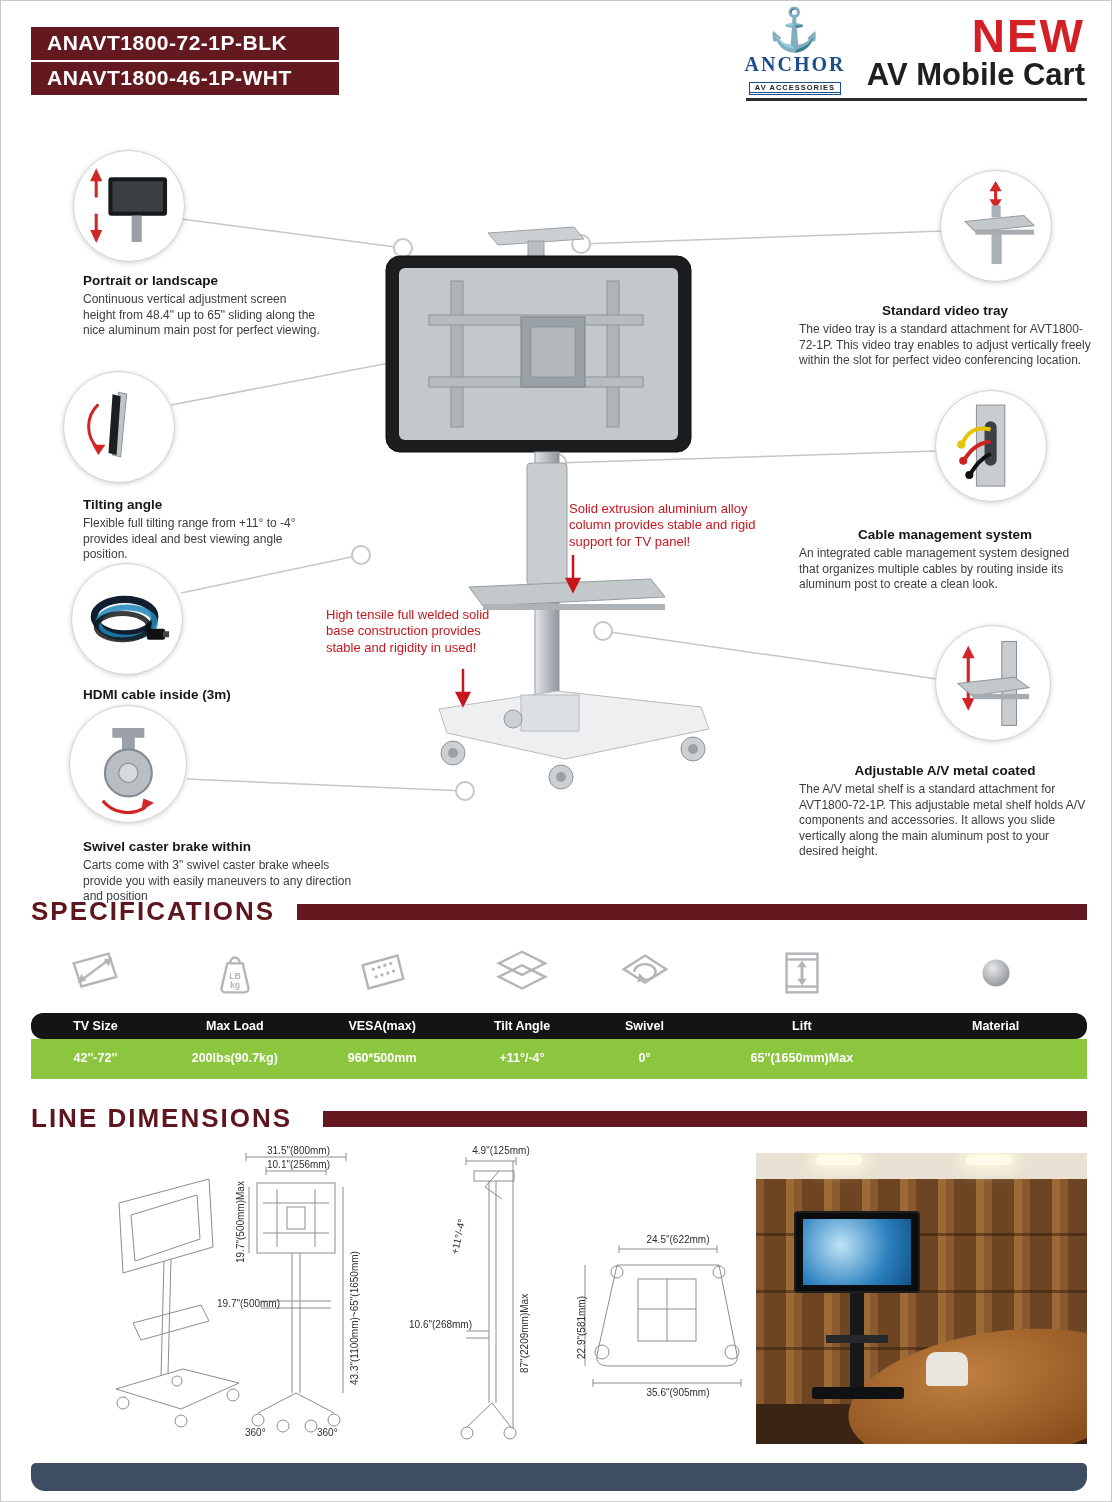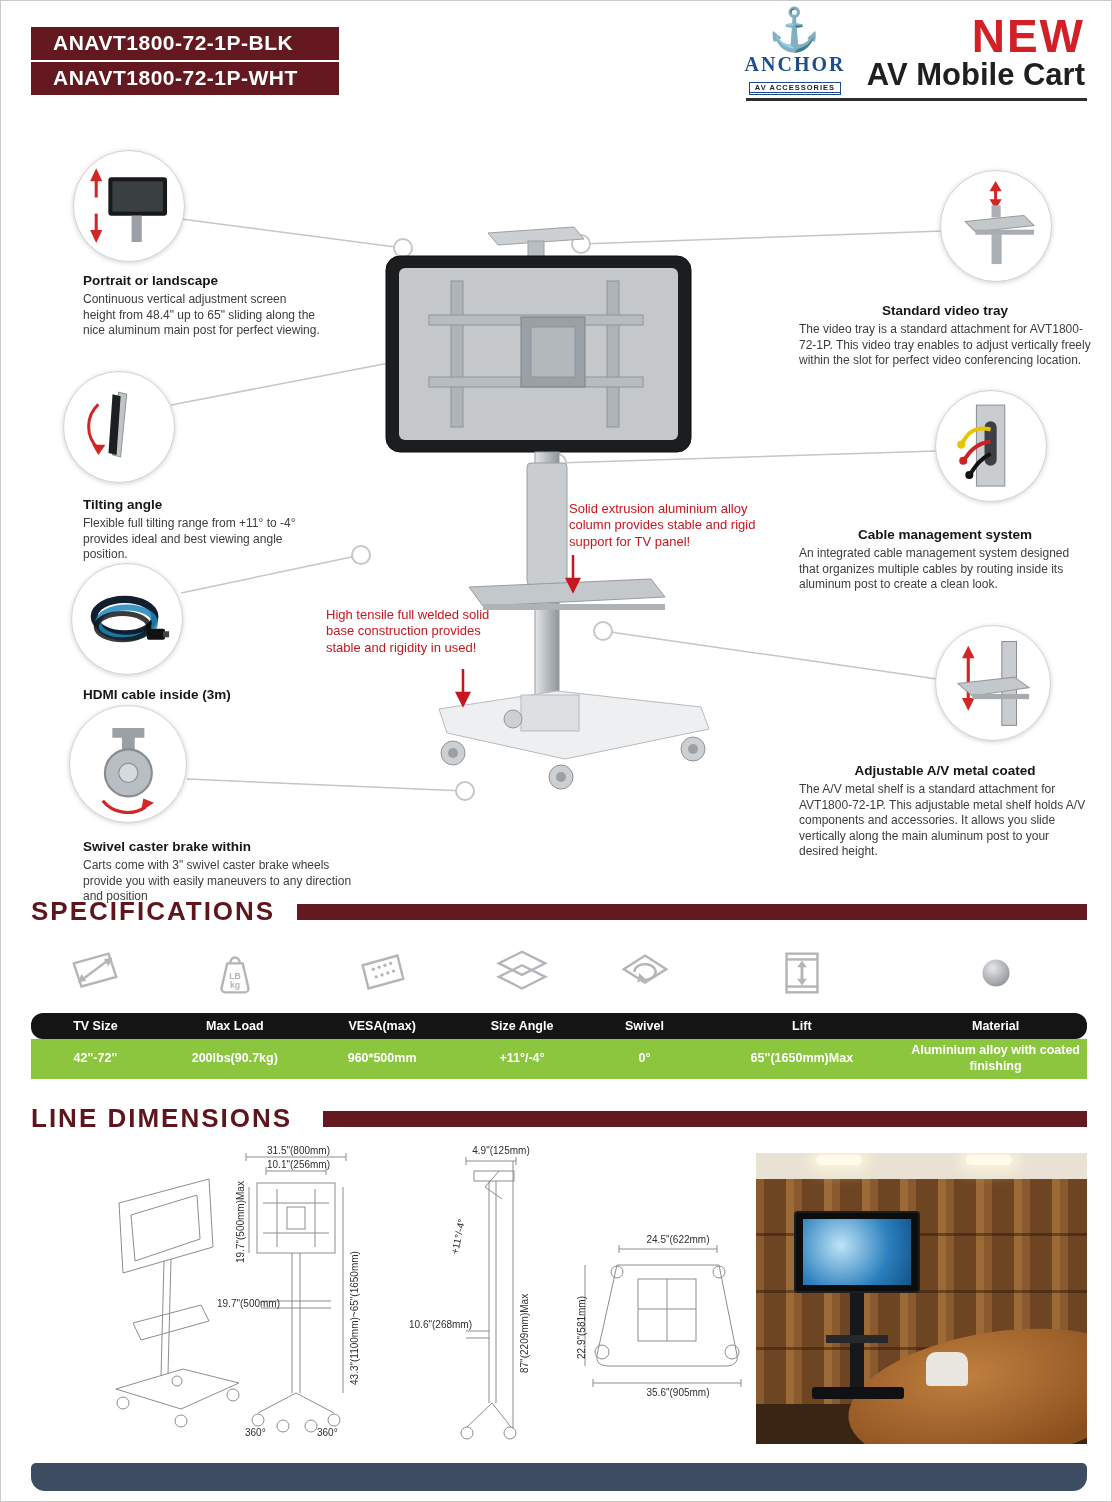--- a/index.html
+++ b/index.html
@@ -1,21 +1,21 @@
 <!DOCTYPE html>
 <html><head>
 <meta charset="utf-8">
 <style>
   *{margin:0;padding:0;box-sizing:border-box}
   body{background:#9a9a9a;font-family:"Liberation Sans",sans-serif;}
   .page{position:relative;width:1112px;height:1502px;margin:0 auto;background:#fff;border:1px solid #c9c9c9;overflow:hidden;}
 
   
   .models{position:absolute;left:30px;top:26px;width:308px;}
-  .model-box{background:#641920;color:#fff;font-weight:bold;font-size:21px;padding:4px 22px 5px;margin-bottom:2px;letter-spacing:.5px;}
+  .model-box{background:#641920;color:#fff;font-weight:bold;font-size:21px;padding:4px 16px 5px;margin-bottom:2px;letter-spacing:.5px;}
   .logo{position:absolute;left:736px;top:6px;width:116px;text-align:center;color:#1d4e89;}
   .anchor-glyph{font-size:42px;line-height:46px;}
   .logo-name{font-family:"Liberation Serif",serif;font-size:20px;font-weight:bold;letter-spacing:2px;color:#1d4e89;}
   .logo-sub{display:inline-block;margin-top:2px;font-size:7.5px;font-weight:bold;color:#222;border:1px solid #1d4e89;padding:0 5px;letter-spacing:1px;border-bottom:3px double #1d4e89;}
   .new-badge{position:absolute;right:26px;top:12px;font-size:46px;font-weight:bold;color:#d31f26;letter-spacing:2px;line-height:1;}
   .page-title{position:absolute;right:26px;top:58px;font-size:31px;font-weight:bold;color:#1f1f1f;line-height:1;}
   .header-rule{position:absolute;left:745px;top:97px;width:341px;height:3px;background:#2e2e2e;}
 
   
   .features{position:absolute;left:0;top:118px;width:1112px;height:782px;}
@@ -63,21 +63,21 @@
 
   .footer-bar{position:absolute;left:30px;top:1462px;width:1056px;height:28px;background:#3e4d61;border-radius:5px 5px 14px 14px;}
 </style>
 </head>
 <body>
 
 <div class="page">
 
   <div class="models">
     <div class="model-box">ANAVT1800-72-1P-BLK</div>
-    <div class="model-box">ANAVT1800-72-1P-WHT</div>
+    <div class="model-box">ANAVT1800-46-1P-WHT</div>
   </div>
 
   <div class="logo">
     <div class="anchor-glyph">⚓</div>
     <div class="logo-name">ANCHOR</div>
     <div class="logo-sub">AV ACCESSORIES</div>
   </div>
 
   <div class="new-badge">NEW</div>
   <div class="page-title">AV Mobile Cart</div>
@@ -320,33 +320,32 @@
               </radialGradient>
             </defs>
         <circle cx="30" cy="30" r="14" fill="url(#sphereGrad)"></circle>
       </svg>
         </div>
     </div>
     <div class="spec-grid spec-head">
       <div>TV Size</div>
       <div>Max Load</div>
       <div>VESA(max)</div>
-      <div>Size Angle</div>
+      <div>Tilt Angle</div>
       <div>Swivel</div>
       <div>Lift</div>
       <div>Material</div>
     </div>
     <div class="spec-grid spec-vals">
       <div>42"-72"</div>
       <div>200lbs(90.7kg)</div>
       <div>960*500mm</div>
       <div>+11°/-4°</div>
       <div>0°</div>
       <div>65"(1650mm)Max</div>
-      <div>Aluminium alloy with coated finishing</div>
     </div>
   </div>
 
   <div class="sec-heading" style="left:30px;top:1102px">LINE  DIMENSIONS</div>
   <div class="sec-bar" style="left:322px;top:1110px;width:764px"></div>
 
   <svg class="dims-svg" width="690" height="310" viewBox="0 0 690 310">
 
     <g>
       <polygon points="58,62 148,38 152,106 62,132"></polygon>

